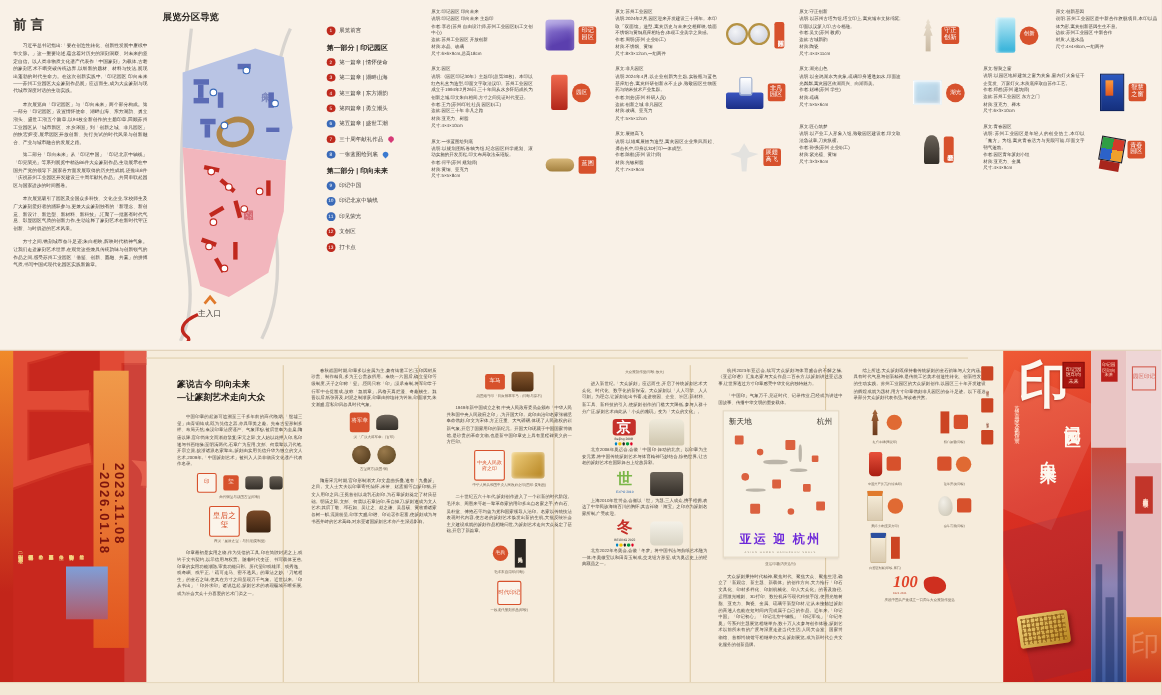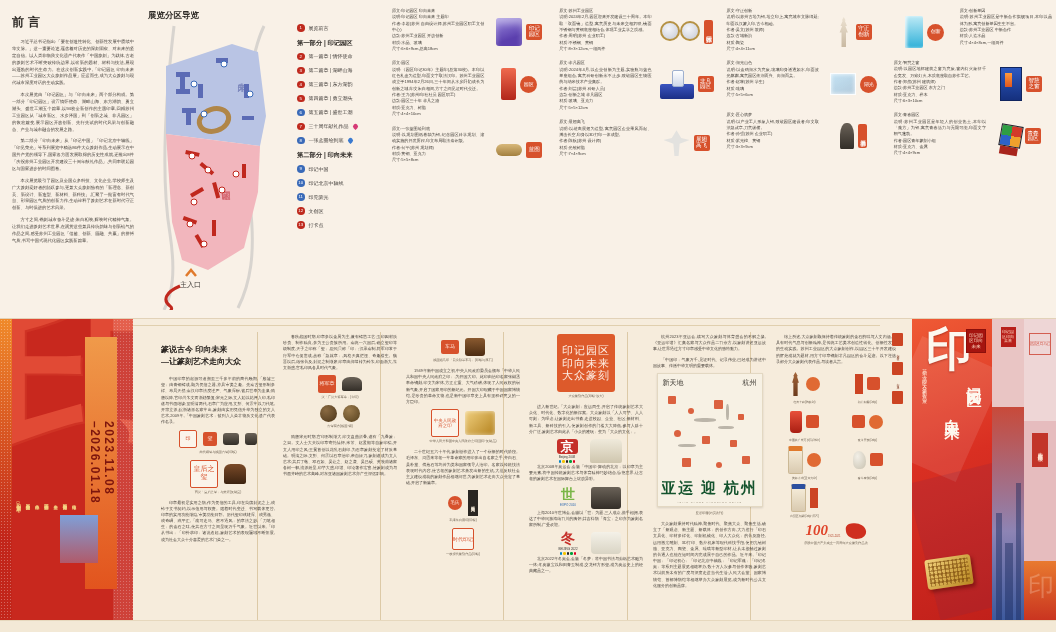--- a/index.html
+++ b/index.html
@@ -91,21 +91,21 @@
       font-size:11px;line-height:1.15;letter-spacing:1px;text-align:center;}
   .logo{width:34px;display:flex;flex-direction:column;align-items:center;gap:1px;flex:none;}
   .logomark{font-family:"Liberation Serif","DejaVu Serif",serif;font-weight:bold;line-height:1;}
   .logotext{font-size:3px;color:#333;}
   .rings{display:flex;gap:1px;} .rings i{width:2.6px;height:2.6px;border-radius:50%;display:block;}
   .artcard{width:104px;height:132px;background:#f7f1e4;border:1px solid #e3d8c2;margin:4px auto;position:relative;box-shadow:0 1px 2px rgba(0,0,0,.12);}
   .artcard .tl{position:absolute;left:5px;top:4px;font-size:7px;font-family:"Liberation Serif","DejaVu Serif",serif;color:#3a362f;}
   .artcard .tr{position:absolute;right:5px;top:4px;font-size:7px;font-family:"Liberation Serif","DejaVu Serif",serif;color:#3a362f;}
   .artcard .blob{position:absolute;background:#d7512c;border-radius:1px;opacity:.9;}
   .artcard .sk{position:absolute;background:#8a8478;opacity:.55;border-radius:40%;}
-  .artcard .callig{position:absolute;left:0;right:0;bottom:8px;text-align:center;font-size:15px;color:#14532d;
+  .artcard .callig{position:absolute;left:0;right:0;bottom:8px;text-align:center;font-size:11px;color:#6d28d9;
       font-family:"Liberation Serif","DejaVu Serif",serif;font-weight:bold;letter-spacing:2px;}
   .artcard .sub{position:absolute;left:0;right:0;bottom:2px;text-align:center;font-size:2.4px;color:#9a8f7c;letter-spacing:1px;}
   #fgrid{display:grid;grid-template-columns:1fr 1fr;gap:3px 6px;margin-top:3px;}
   .fcell{display:flex;flex-direction:column;align-items:center;}
   .fvis{display:flex;gap:4px;align-items:center;justify-content:center;height:30px;}
   .fcap{font-size:2.9px;color:#6b5f50;text-align:center;margin-top:1px;}
   .fshape{display:flex;align-items:center;justify-content:center;color:#fff;font-family:"Liberation Serif","DejaVu Serif",serif;flex:none;}
   .f-tower{width:12px;height:24px;background:linear-gradient(#a5673c,#6b3a1c);clip-path:polygon(50% 0,70% 18%,62% 18%,78% 45%,68% 45%,68% 100%,32% 100%,32% 45%,22% 45%,38% 18%,30% 18%);}
   .f-sq{width:13px;height:13px;background:#d7512c;font-size:4.5px;border-radius:2px;}
   .f-round{width:14px;height:14px;background:#e06a33;border-radius:50%;font-size:4px;}
@@ -558,21 +558,20 @@
         <div style="width:10px;height:26px;background:#2a2622;color:#f2e8d8;writing-mode:vertical-rl;font-size:4.5px;display:flex;align-items:center;justify-content:center">为人民服务</div>
       </div>
       <div class="cap">毛泽东自用印(印蜕)</div>
       <div class="imgrow">
         <div class="imp outline" style="width:20px;height:20px;font-size:5px">时代印记</div>
       </div>
       <div class="cap">一枚现代篆刻作品(印蜕)</div>
     </div>
 
     <div class="panel" style="left:374px;width:114px">
-      <div class="bigstamp">印记园区印向未来大众篆刻</div>
       <div class="cap">大众篆刻作品(印蜕·放大)</div>
       <div>
             <p>进入新世纪,「大众篆刻」应运而生,开启了传统篆刻艺术大众化、时代化、数字化的新探索。大众篆刻以「人人可学、人人可刻」为理念,让篆刻走出书斋,走进校园、企业、社区;新材料、新工具、新科技的引入,使篆刻创作的门槛大大降低,参与人群十分广泛,篆刻艺术由此从「小众的雅玩」变为「大众的文化」。</p>
           </div>
       <div class="imgrow">
         <div class="logo">
           <span class="logomark" style="font-size:13px;color:#fff;background:#c5302a;padding:1px 4px;border-radius:3px">京</span>
           <span class="logotext">Beijing 2008</span>
           <span class="rings">
                 <i style="background:#0085C7"></i>
@@ -703,21 +702,21 @@
 
           <div class="fcell">
             <div class="fvis">
               <div class="fshape f-jarB"></div>
               <div class="fshape f-tall"></div>
             </div>
             <div class="fcap">自贸区创新(印蜕·原石)</div>
           </div>
         </div>
       <div class="imgrow" style="margin-top:5px">
-        <div style="display:flex;flex-direction:row;align-items:flex-end">
+        <div style="display:flex;flex-direction:column;align-items:flex-start">
           <span class="p100">100</span>
           <span class="p100sub">1921-2021</span>
         </div>
         <div class="fshape f-redseal"></div>
       </div>
       <div class="cap">庆祝中国共产党成立一百周年大众篆刻作品选</div>
     </div>
   </div>
 
   <div id="gutter">

